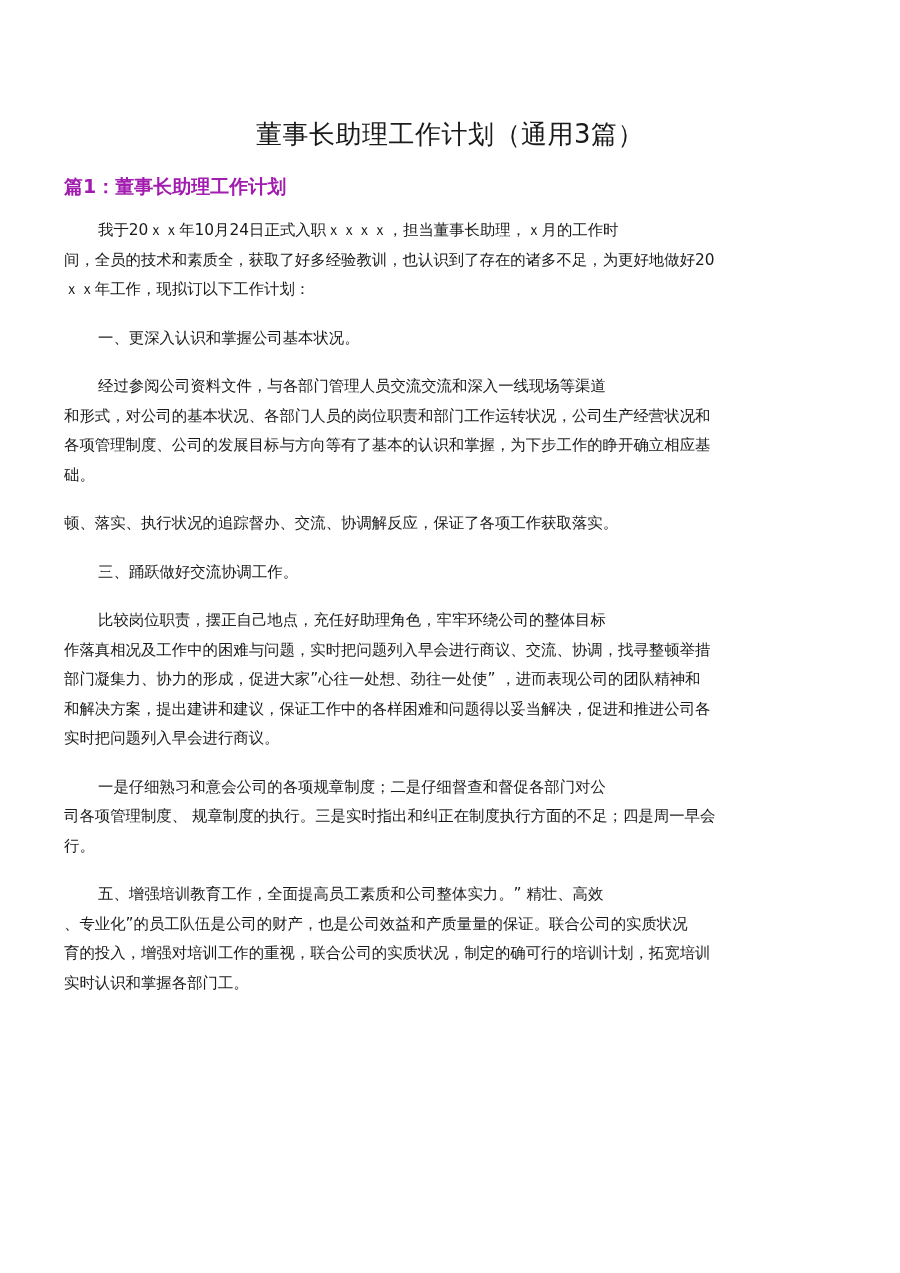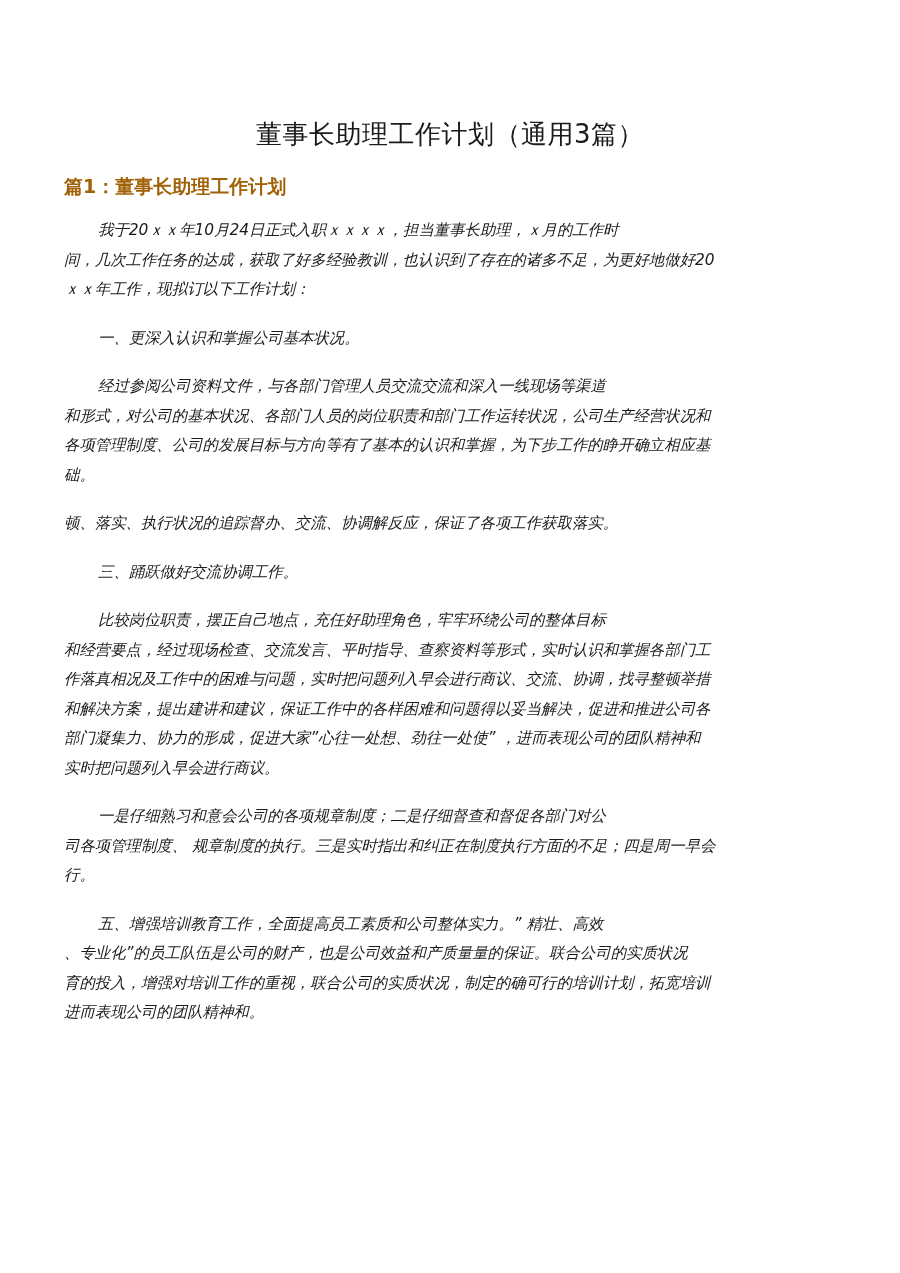--- a/index.html
+++ b/index.html
@@ -2,38 +2,38 @@
 <html><head>
 <meta charset="utf-8">
 <style>
   html, body { margin: 0; padding: 0; background: #ffffff; }
   body { width: 900px; height: 1273px; position: relative; overflow: hidden;
          font-family: "DejaVu Sans", "Liberation Sans", sans-serif; color: #1a1a1a; }
   .page { position: absolute; left: 0; top: 0; width: 900px; height: 947px; }
   .title { position: absolute; top: 116px; left: 0; width: 900px; text-align: center;
            font-size: 26px; line-height: 36px; color: #1a1a1a; letter-spacing: 0.5px; }
   .subtitle { position: absolute; top: 172px; left: 64px; font-size: 19px; line-height: 28px;
-              color: #a16207; font-weight: bold; }
-  .body { position: absolute; left: 64px; width: 772px; font-size: 15.4px; font-style: italic; }
+              color: #a21caf; font-weight: bold; }
+  .body { position: absolute; left: 64px; width: 772px; font-size: 15.4px; }
   .para { margin: 0 0 19px 0; }
   .line { display: block; white-space: nowrap; line-height: 29.5px; height: 29.5px; }
   .line.first { padding-left: 34px; }
 </style>
 </head>
 <body>
 
 <div class="page">
   <div class="title">董事长助理工作计划（通用3篇）</div>
   <div class="subtitle">篇1：董事长助理工作计划</div>
 
   <div class="body" style="top:216px;">
 
     <p class="para">
       <span class="line first">我于20ｘｘ年10月24日正式入职ｘｘｘｘ，担当董事长助理，ｘ月的工作时</span>
-      <span class="line">间，几次工作任务的达成，获取了好多经验教训，也认识到了存在的诸多不足，为更好地做好20</span>
+      <span class="line">间，全员的技术和素质全，获取了好多经验教训，也认识到了存在的诸多不足，为更好地做好20</span>
       <span class="line">ｘｘ年工作，现拟订以下工作计划：</span>
     </p>
 
     <p class="para">
       <span class="line first">一、更深入认识和掌握公司基本状况。</span>
     </p>
 
     <p class="para">
       <span class="line first">经过参阅公司资料文件，与各部门管理人员交流交流和深入一线现场等渠道</span>
       <span class="line">和形式，对公司的基本状况、各部门人员的岗位职责和部门工作运转状况，公司生产经营状况和</span>
@@ -44,34 +44,33 @@
     <p class="para">
       <span class="line">顿、落实、执行状况的追踪督办、交流、协调解反应，保证了各项工作获取落实。</span>
     </p>
 
     <p class="para">
       <span class="line first">三、踊跃做好交流协调工作。</span>
     </p>
 
     <p class="para">
       <span class="line first">比较岗位职责，摆正自己地点，充任好助理角色，牢牢环绕公司的整体目标</span>
-      <span class="line">和经营要点，经过现场检查、交流发言、平时指导、查察资料等形式，实时认识和掌握各部门工</span>
       <span class="line">作落真相况及工作中的困难与问题，实时把问题列入早会进行商议、交流、协调，找寻整顿举措</span>
+      <span class="line">部门凝集力、协力的形成，促进大家”心往一处想、劲往一处使” ，进而表现公司的团队精神和</span>
       <span class="line">和解决方案，提出建讲和建议，保证工作中的各样困难和问题得以妥当解决，促进和推进公司各</span>
-      <span class="line">部门凝集力、协力的形成，促进大家”心往一处想、劲往一处使” ，进而表现公司的团队精神和</span>
       <span class="line">实时把问题列入早会进行商议。</span>
     </p>
 
 
     <p class="para">
       <span class="line first">一是仔细熟习和意会公司的各项规章制度；二是仔细督查和督促各部门对公</span>
       <span class="line">司各项管理制度、 规章制度的执行。三是实时指出和纠正在制度执行方面的不足；四是周一早会</span>
       <span class="line">行。</span>
     </p>
 
     <p class="para">
       <span class="line first">五、增强培训教育工作，全面提高员工素质和公司整体实力。” 精壮、高效</span>
       <span class="line">、专业化”的员工队伍是公司的财产，也是公司效益和产质量量的保证。联合公司的实质状况</span>
       <span class="line">育的投入，增强对培训工作的重视，联合公司的实质状况，制定的确可行的培训计划，拓宽培训</span>
-      <span class="line">进而表现公司的团队精神和。</span>
+      <span class="line">实时认识和掌握各部门工。</span>
     </p>
   </div>
 </div>
 
 </body></html>

